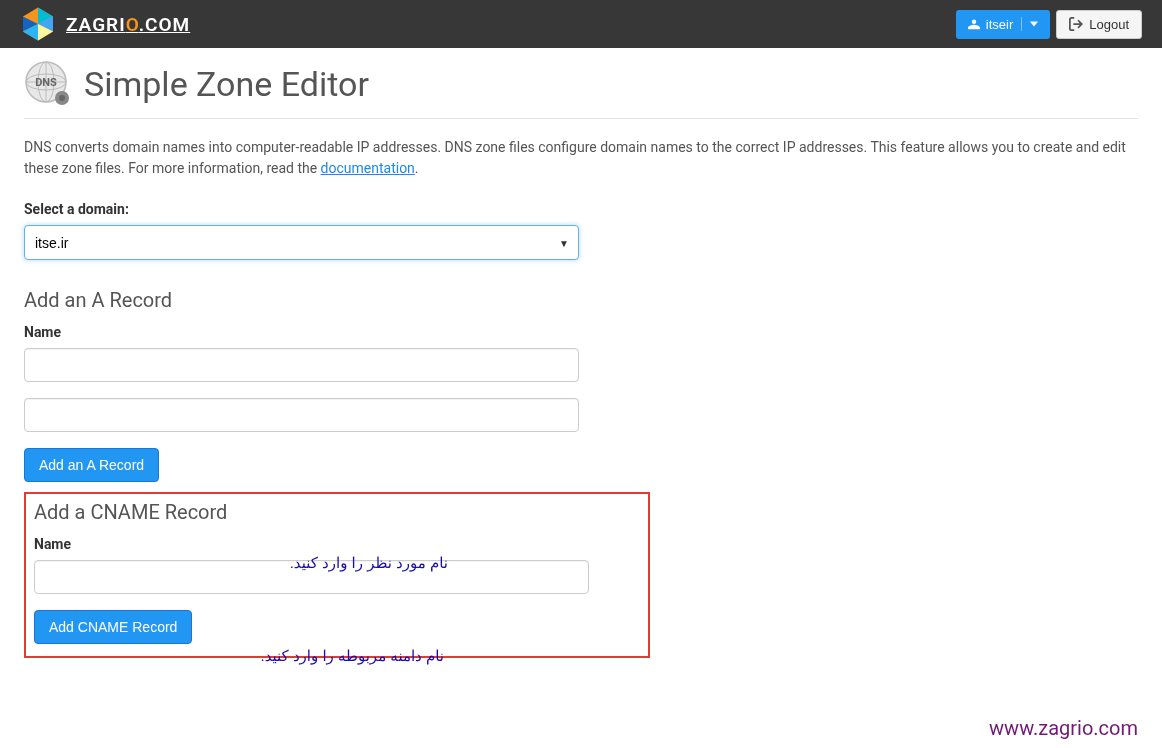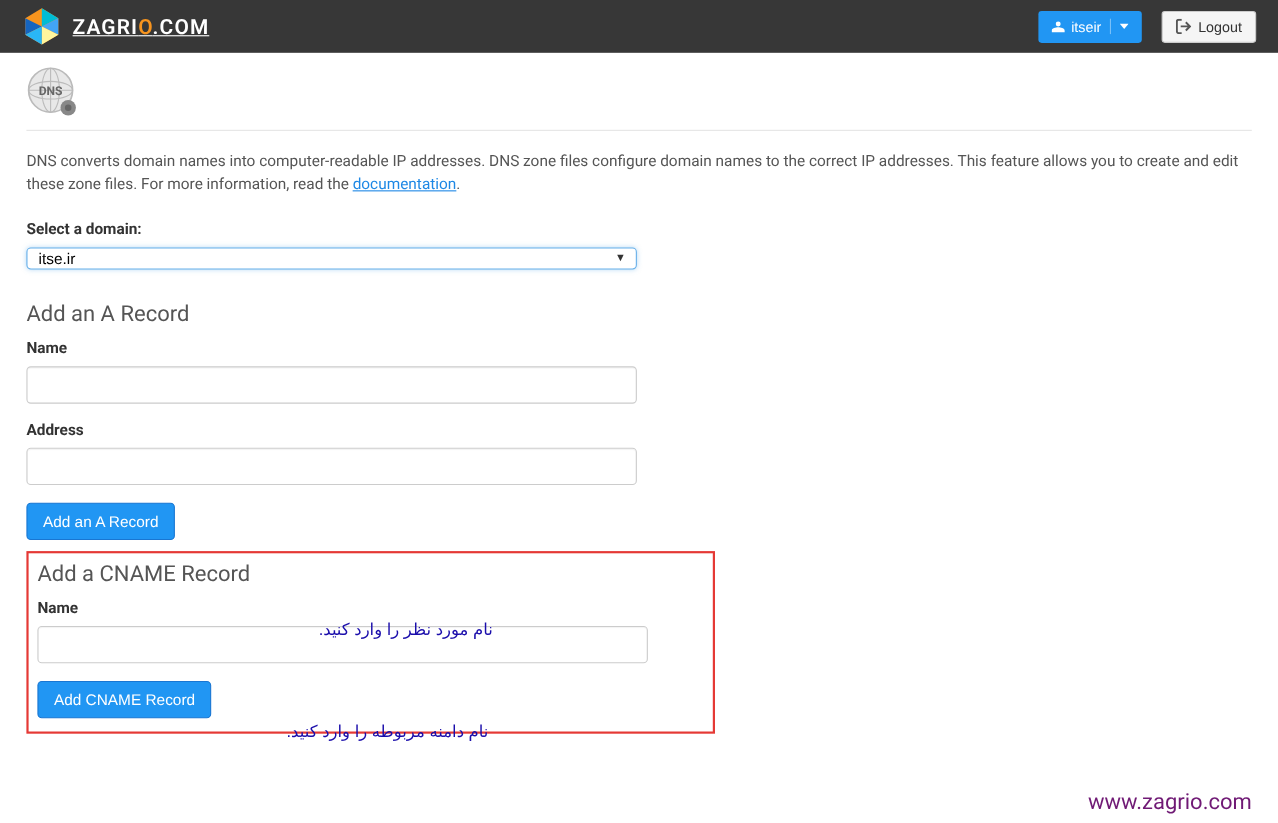--- a/index.html
+++ b/index.html
@@ -2,32 +2,32 @@
 <html><head>
 <meta charset="utf-8">
 <style>
 * { box-sizing: border-box; margin: 0; padding: 0; }
 body { font-family: -apple-system, BlinkMacSystemFont, "Segoe UI", Roboto, "Helvetica Neue", Arial, sans-serif; font-size: 14px; color: #333; background: #fff; }
 .header { background: #373737; height: 48px; display: flex; align-items: center; justify-content: space-between; padding: 0 20px; }
 .logo-wrap { display: flex; align-items: center; gap: 10px; }
 .logo-icon { width: 36px; height: 36px; }
 .logo-text { color: #fff; font-size: 19px; font-weight: 600; letter-spacing: 1px; text-decoration: underline; }
 .logo-text .accent { color: #f7941e; }
-.header-right { display: flex; gap: 18px; padding-left: 33px; }
+.header-right { display: flex; gap: 6px; padding-left: 33px; }
 .btn-user { background: #2196f3; color: #fff; border: none; padding: 6px 12px; border-radius: 3px; font-size: 13px; display: flex; align-items: center; gap: 6px; cursor: pointer; }
 .btn-user .divider-v { width: 1px; height: 14px; background: rgba(255,255,255,0.4); margin: 0 2px; }
 .btn-logout { background: #f5f5f5; color: #333; border: 1px solid #ccc; padding: 6px 12px; border-radius: 3px; font-size: 13px; display: flex; align-items: center; gap: 6px; cursor: pointer; }
 .content { padding: 12px 24px; }
 .title-row { display: flex; align-items: center; gap: 12px; padding-bottom: 10px; border-bottom: 1px solid #e5e5e5; margin-bottom: 18px; }
 .title-icon { width: 48px; height: 48px; }
 .page-title { font-size: 34px; font-weight: 400; color: #555; }
 .intro { color: #555; font-size: 14px; line-height: 1.5; margin-bottom: 22px; }
 .intro a { color: #1e88e5; text-decoration: underline; }
 .form-label-strong { font-weight: 700; font-size: 14px; margin-bottom: 8px; display: block; }
-.select-domain { width: 555px; height: 20px; border: 1px solid #66afe9; border-radius: 4px; padding: 0 10px; font-size: 14px; outline: none; box-shadow: 0 0 5px rgba(102,175,233,0.5); background: #fff; appearance: none; -webkit-appearance: none; position: relative; }
+.select-domain { width: 555px; height: 35px; border: 1px solid #66afe9; border-radius: 4px; padding: 0 10px; font-size: 14px; outline: none; box-shadow: 0 0 5px rgba(102,175,233,0.5); background: #fff; appearance: none; -webkit-appearance: none; position: relative; }
 .select-wrap { position: relative; width: 555px; margin-bottom: 28px; }
 .select-arrow { position: absolute; right: 10px; top: 50%; transform: translateY(-50%); pointer-events: none; color: #333; font-size: 10px; }
 .section-title { font-size: 20px; font-weight: 400; color: #555; margin-bottom: 12px; }
 .field-block { margin-bottom: 16px; }
 .text-input { width: 555px; height: 34px; border: 1px solid #ccc; border-radius: 4px; padding: 0 10px; font-size: 14px; outline: none; box-shadow: inset 0 1px 1px rgba(0,0,0,0.05); }
 .btn-primary { background: #2196f3; color: #fff; border: 1px solid #1976d2; padding: 8px 14px; border-radius: 4px; font-size: 14px; cursor: pointer; }
 .a-record-block { margin-bottom: 10px; }
 .cname-block { border: 2px solid #e53935; padding: 6px 8px 12px 8px; width: 626px; position: relative; }
 .cname-note { position: absolute; color: #1a0dab; font-family: Tahoma, Arial, sans-serif; font-size: 15px; direction: rtl; pointer-events: none; }
 .note1 { right: 200px; top: 60px; }
@@ -76,20 +76,21 @@
     <svg class="title-icon" viewBox="0 0 48 48">
       <circle cx="22" cy="22" r="20" fill="#e8e8e8" stroke="#bbb" stroke-width="1.5"></circle>
       <ellipse cx="22" cy="22" rx="20" ry="8" fill="none" stroke="#bbb" stroke-width="1"></ellipse>
       <ellipse cx="22" cy="22" rx="8" ry="20" fill="none" stroke="#bbb" stroke-width="1"></ellipse>
       <line x1="2" y1="22" x2="42" y2="22" stroke="#bbb" stroke-width="1"></line>
       <line x1="22" y1="2" x2="22" y2="42" stroke="#bbb" stroke-width="1"></line>
       <text x="22" y="26" font-size="11" font-weight="bold" fill="#666" text-anchor="middle">DNS</text>
       <circle cx="38" cy="38" r="7" fill="#888"></circle>
       <circle cx="38" cy="38" r="3" fill="#666"></circle>
     </svg>
+    <h1 class="page-title">Simple Zone Editor</h1>
   </div>
 
   <p class="intro">
     <span>DNS converts domain names into computer-readable IP addresses. DNS zone files configure domain names to the correct IP addresses. This feature allows you to create and edit these zone files. For more information, read the </span><a href="#">documentation</a><span>.</span>
   </p>
 
   <label class="form-label-strong">Select a domain:</label>
   <div class="select-wrap">
     <select class="select-domain">
       <option>itse.ir</option>
@@ -97,21 +98,20 @@
     <span class="select-arrow">▼</span>
   </div>
 
   <div class="a-record-block">
     <h2 class="section-title">Add an A Record</h2>
     <div class="field-block">
       <label class="form-label-strong">Name</label>
       <input type="text" class="text-input" style="">
     </div>
     <div class="field-block">
-      <label class="form-label-strong">Address</label>
       <input type="text" class="text-input" style="">
     </div>
     <button class="btn-primary">Add an A Record</button>
   </div>
 
   <div class="cname-block">
     <h2 class="section-title">Add a CNAME Record</h2>
     <div class="field-block" style="position:relative;">
       <label class="form-label-strong">Name</label>
       <input type="text" class="text-input" style="">

